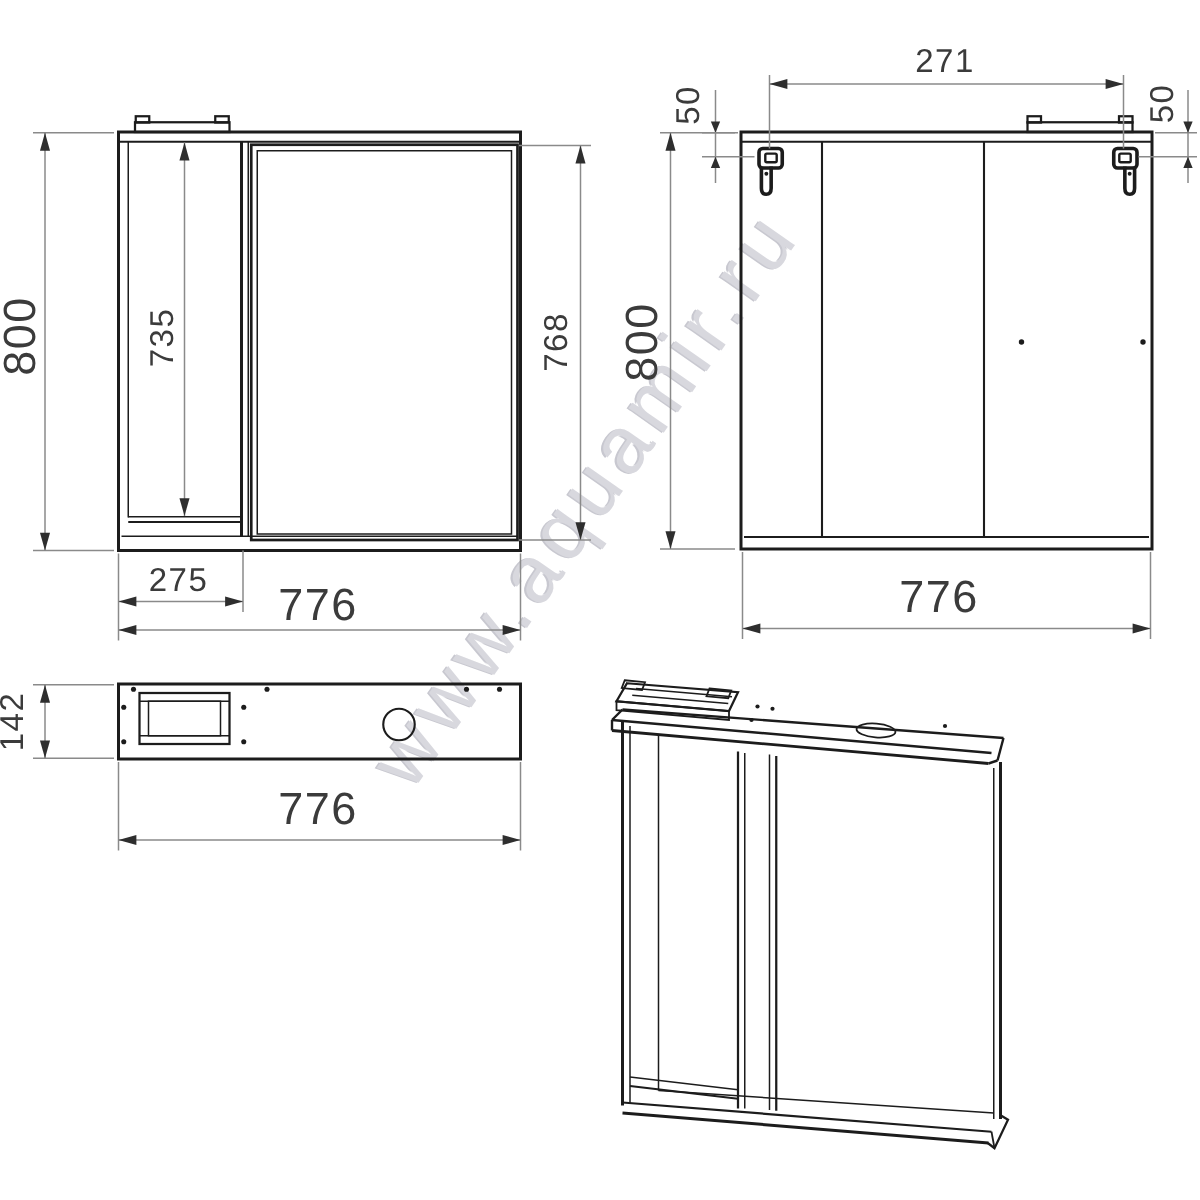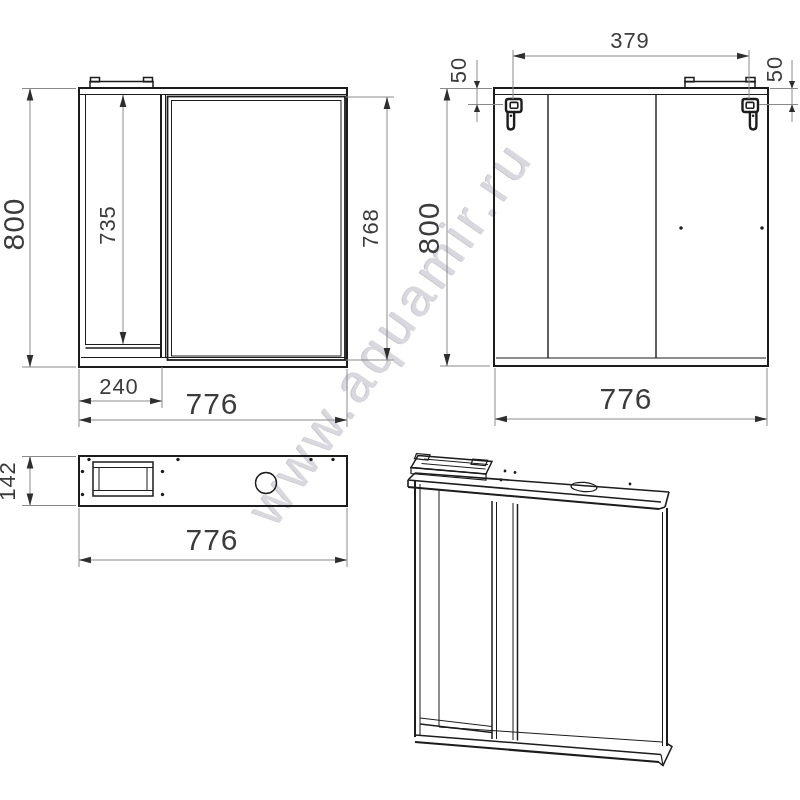--- a/index.html
+++ b/index.html
@@ -183,24 +183,24 @@
       <line x1="261" y1="314.5" x2="263" y2="325.5" stroke-width="1.2"></line>
 
       <line x1="20" y1="278" x2="92" y2="286.5" stroke-width="1"></line>
       <line x1="20" y1="284" x2="92" y2="292.5" stroke-width="1.4"></line>
     </g>
   </svg>
 
   <div class="lbl big v" style="left:14px;top:224px">800</div>
   <div class="lbl sm v" style="left:108px;top:225px">735</div>
   <div class="lbl sm v" style="left:371px;top:228px">768</div>
-  <div class="lbl sm" style="left:119px;top:387px">240</div>
+  <div class="lbl sm" style="left:119px;top:387px">275</div>
   <div class="lbl big" style="left:212px;top:404px">776</div>
 
-  <div class="lbl sm" style="left:630px;top:41px">379</div>
+  <div class="lbl sm" style="left:630px;top:41px">271</div>
   <div class="lbl sm v" style="left:459px;top:70px">50</div>
   <div class="lbl sm v" style="left:775px;top:69px">50</div>
   <div class="lbl big v" style="left:429px;top:228px">800</div>
   <div class="lbl big" style="left:626px;top:399px">776</div>
 
   <div class="lbl sm v" style="left:8px;top:481px">142</div>
   <div class="lbl big" style="left:212px;top:540px">776</div>
 
 </div>
 

